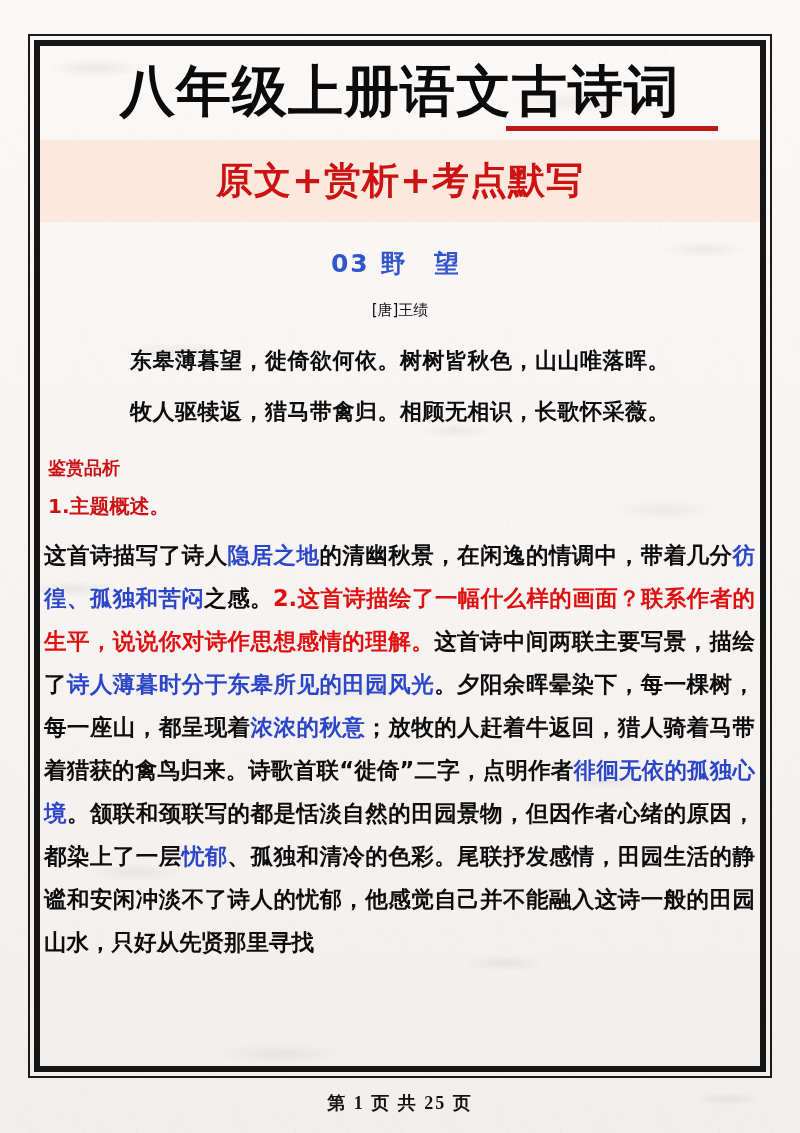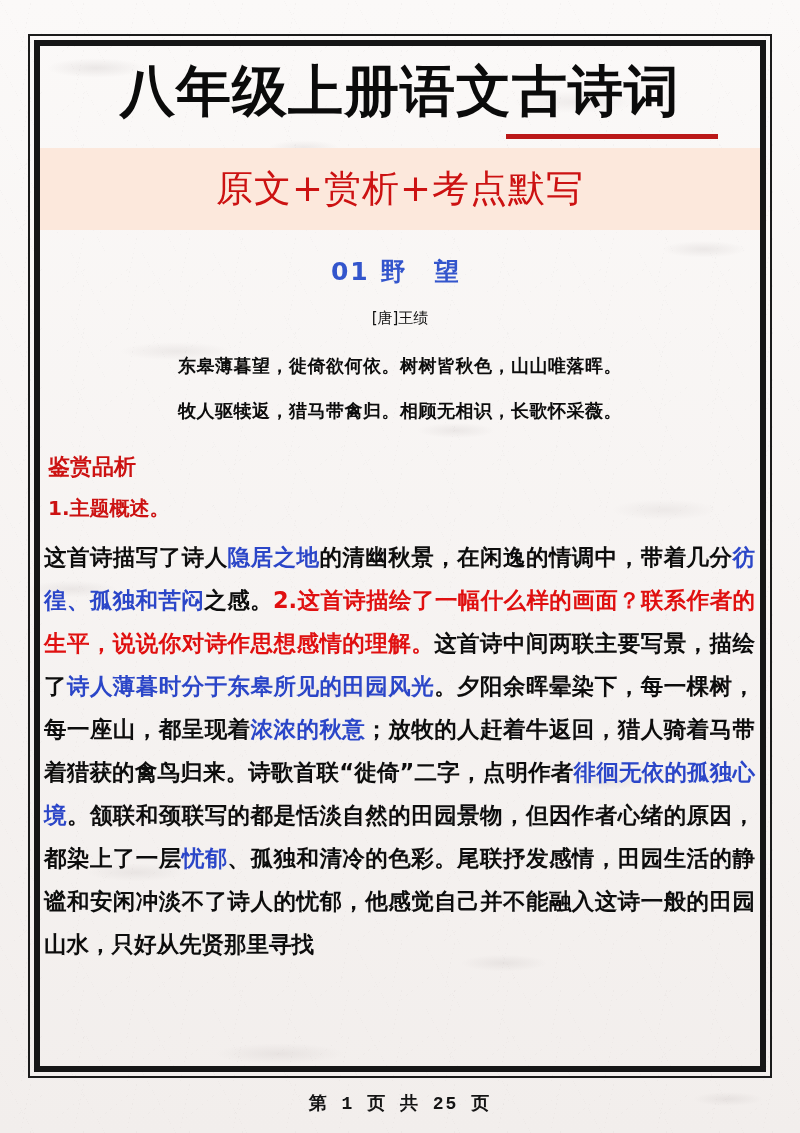--- a/index.html
+++ b/index.html
@@ -73,21 +73,21 @@
   }
 
   
   .main-title {
     text-align: center;
     font-size: 55px;
     font-weight: bold;
     color: #0b0b0b;
     letter-spacing: 1px;
     line-height: 1;
-    margin: 18px 0 12px 0;
+    margin: 18px 0 4px 0;
     white-space: nowrap;
     font-family: "DejaVu Sans", "Liberation Sans", sans-serif;
   }
   .title-underline-wrap {
     position: relative;
     height: 16px;
   }
   .title-underline {
     position: absolute;
     right: 42px;
@@ -101,21 +101,21 @@
   .subtitle-band {
     background: #fce8dc;
     height: 82px;
     display: flex;
     align-items: center;
     justify-content: center;
     margin-top: 1px;
   }
   .subtitle-text {
     font-size: 37px;
-    font-weight: normal;
+    font-weight: bold;
     color: #cc1212;
     letter-spacing: 1px;
     white-space: nowrap;
     font-family: "DejaVu Sans", "Liberation Sans", sans-serif;
   }
 
   
   .poem-number-title {
     text-align: center;
     color: #3355cc;
@@ -132,32 +132,32 @@
     color: #111;
     font-size: 15px;
     font-weight: normal;
     margin-top: 21px;
     font-family: "DejaVu Sans", "Liberation Sans", sans-serif;
   }
 
   .poem-line {
     text-align: center;
     color: #0d0d0d;
-    font-size: 18px;
+    font-size: 22px;
     font-weight: bold;
     margin-top: 26px;
     letter-spacing: .5px;
     font-family: "DejaVu Sans", "Liberation Sans", sans-serif;
   }
   .poem-line.second { margin-top: 21px; }
 
   
   .section-head {
     color: #cc1212;
-    font-size: 22px;
+    font-size: 18px;
     font-weight: bold;
     margin: 29px 0 0 8px;
     font-family: "DejaVu Sans", "Liberation Sans", sans-serif;
   }
   .section-sub {
     color: #cc1212;
     font-size: 20px;
     font-weight: bold;
     margin: 13px 0 0 8px;
     font-family: "DejaVu Sans", "Liberation Sans", sans-serif;
@@ -182,21 +182,21 @@
   .page-footer {
     position: absolute;
     left: 0;
     bottom: 18px;
     width: 100%;
     text-align: center;
     font-size: 18px;
     font-weight: bold;
     color: #141414;
     letter-spacing: 2px;
-    font-family: Liberation Mono, monospace;
+    font-family: Liberation Serif, serif;
   }
 </style>
 </head>
 <body>
 
 <div class="page">
 
   <div class="frame-outer"></div>
   <div class="frame-inner"></div>
 
@@ -205,21 +205,21 @@
     <div class="main-title">八年级上册语文古诗词</div>
     <div class="title-underline-wrap">
       <div class="title-underline"></div>
     </div>
 
     <div class="subtitle-band">
       <div class="subtitle-text">原文+赏析+考点默写</div>
     </div>
 
     <div class="poem-number-title">
-      <span>01</span>
+      <span>03</span>
       <span class="ptitle">野 望</span>
     </div>
 
     <div class="poem-author">[唐]王绩</div>
 
     <div class="poem-line">东皋薄暮望，徙倚欲何依。树树皆秋色，山山唯落晖。</div>
     <div class="poem-line second">牧人驱犊返，猎马带禽归。相顾无相识，长歌怀采薇。</div>
 
     <div class="section-head">鉴赏品析</div>
     <div class="section-sub">1.主题概述。</div>

